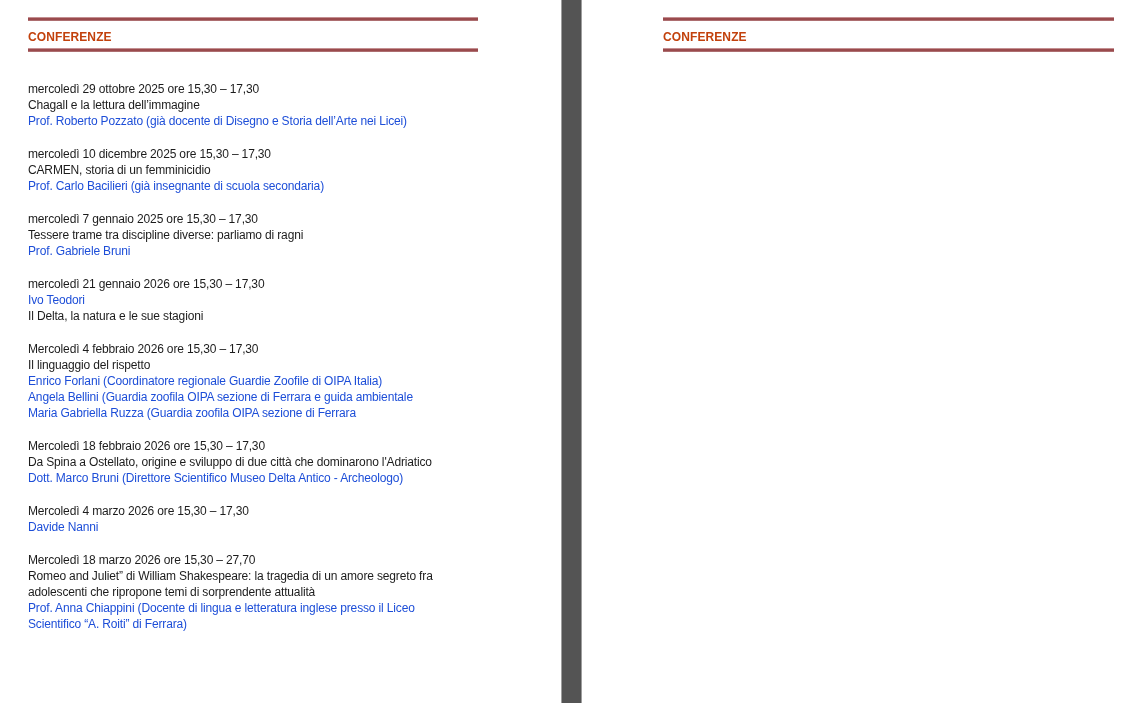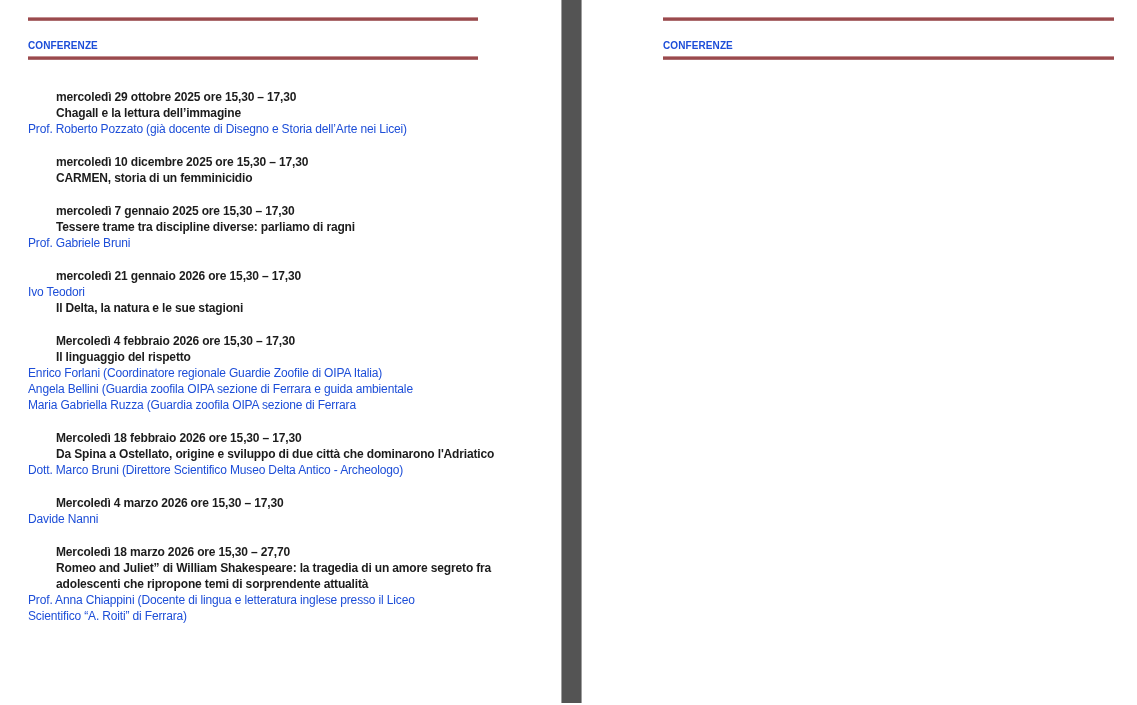--- a/index.html
+++ b/index.html
@@ -25,43 +25,42 @@
     height: 4px;
     background: linear-gradient(to bottom,
       var(--rule-light) 0 25%,
       var(--rule-dark) 25% 80%,
       var(--rule-mid) 80% 100%);
   }
   .rule-top { margin-top: 17px; }
   .rule-bottom { margin-top: 4px; }
 
   .section-title {
-    margin-top: 18px;
-    font-size: 10px;
+    margin-top: 10px;
+    font-size: 12px;
     line-height: 13px;
     font-weight: 700;
     letter-spacing: 0.1px;
-    color: #1d4ed8;
+    color: #c2410c;
   }
 
   .entries { margin-top: 29px; }
 
   .entry { margin-bottom: 17px; }
 
   .line {
     font-size: 12px;
     line-height: 16px;
     letter-spacing: -0.15px;
     white-space: nowrap;
     color: #1d4ed8;
   }
   .line.bold {
-    font-weight: 700;
+    font-weight: 400;
     color: #1c1c1c;
-    margin-left: 28px;
   }
 
   #divider {
     position: absolute;
     left: 561px;
     top: 0;
     width: 19px;
     height: 703px;
     border-left: 1px solid #9e9e9e;
     border-right: 1px solid #9e9e9e;
@@ -76,20 +75,21 @@
   <div class="rule rule-bottom"></div>
   <div class="entries">
       <div class="entry">
         <div class="line bold">mercoledì 29 ottobre 2025 ore 15,30 – 17,30</div>
         <div class="line bold">Chagall e la lettura dell’immagine</div>
         <div class="line">Prof. Roberto Pozzato (già docente di Disegno e Storia dell’Arte nei Licei)</div>
       </div>
       <div class="entry">
         <div class="line bold">mercoledì 10 dicembre 2025 ore 15,30 – 17,30</div>
         <div class="line bold">CARMEN, storia di un femminicidio</div>
+        <div class="line">Prof. Carlo Bacilieri (già insegnante di scuola secondaria)</div>
       </div>
       <div class="entry">
         <div class="line bold">mercoledì 7 gennaio 2025 ore 15,30 – 17,30</div>
         <div class="line bold">Tessere trame tra discipline diverse: parliamo di ragni</div>
         <div class="line">Prof. Gabriele Bruni</div>
       </div>
       <div class="entry">
         <div class="line bold">mercoledì 21 gennaio 2026 ore 15,30 – 17,30</div>
         <div class="line">Ivo Teodori</div>
         <div class="line bold">Il Delta, la natura e le sue stagioni</div>

